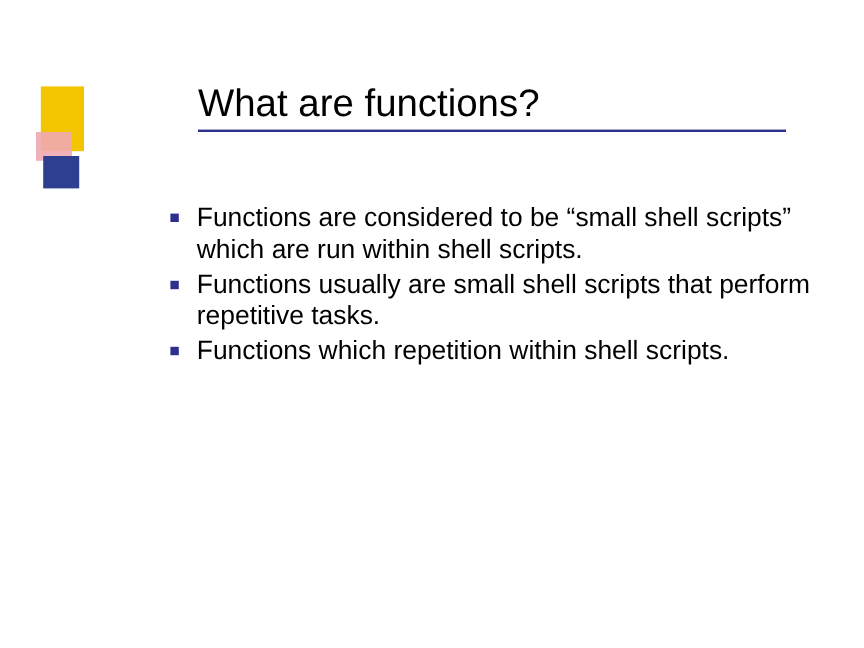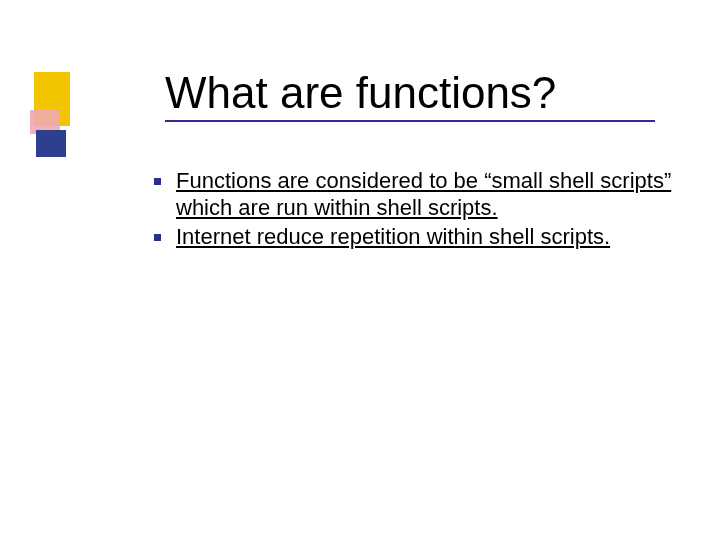--- a/index.html
+++ b/index.html
@@ -49,38 +49,37 @@
     height: 27px;
     background: #2e3f8f;
   }
   .title-wrap {
     position: absolute;
     left: 165px;
     top: 70px;
     width: 490px;
   }
   .title {
-    font-size: 44px;
+    font-size: 32px;
     line-height: 1.05;
     color: #000;
     font-weight: 400;
     letter-spacing: 0px;
   }
   .title-rule {
     margin-top: 4px;
     height: 2px;
     background: #2e2e8e;
     width: 100%;
   }
   .body {
     position: absolute;
-    left: 140px;
+    left: 128px;
     top: 168px;
     width: 555px;
-    text-decoration: underline;
   }
   ul.bullets {
     list-style: none;
     margin: 0;
     padding: 0;
   }
   ul.bullets > li {
     position: relative;
     padding-left: 36px;
     font-size: 22px;
@@ -111,17 +110,18 @@
   </div>
 
   <div class="title-wrap">
     <div class="title">What are functions?</div>
     <div class="title-rule"></div>
   </div>
 
   <div class="body">
     <ul class="bullets">
       <li>Functions are considered to be “small shell scripts” which are run within shell scripts.</li>
-      <li>Internet reduce repetition within shell scripts.</li>
+      <li>Functions usually are small shell scripts that perform repetitive tasks.</li>
+      <li>Functions which repetition within shell scripts.</li>
     </ul>
   </div>
 
 </div>
 
 </body></html>

